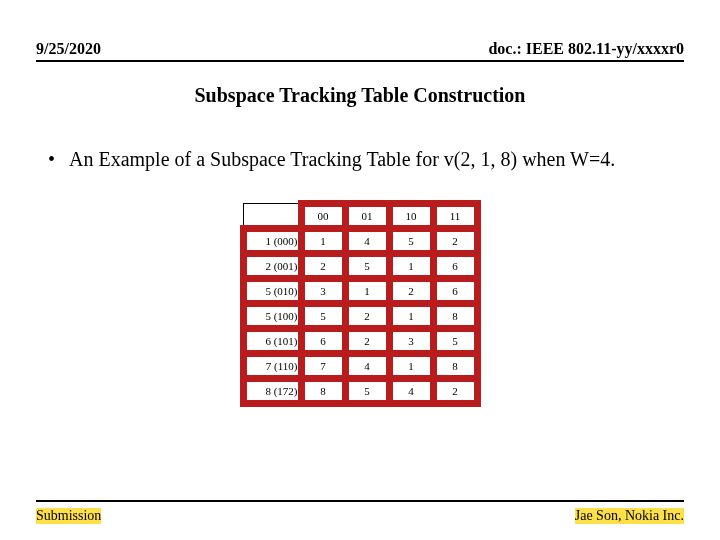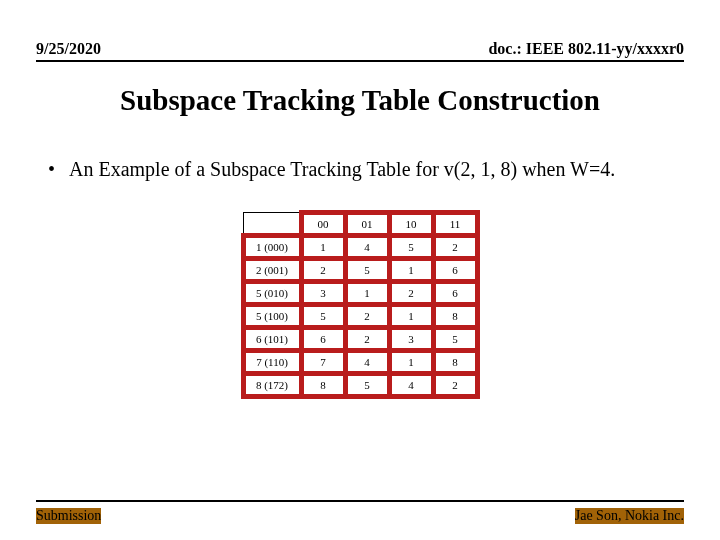--- a/index.html
+++ b/index.html
@@ -1,32 +1,32 @@
 <!DOCTYPE html>
 <html><head>
 <meta charset="utf-8">
 <style>
   * { box-sizing: border-box; margin: 0; padding: 0; }
   html, body { width: 720px; height: 540px; background: #fff; font-family: "Times New Roman", Times, serif; color: #000; }
   .page { position: relative; width: 720px; height: 540px; padding: 40px 36px 20px 36px; }
   .hdr { display: flex; justify-content: space-between; font-weight: bold; font-size: 16px; }
   .hdr-rule { border: none; border-top: 2px solid #000; margin-top: 2px; margin-bottom: 22px; }
-  .title { text-align: center; font-weight: bold; font-size: 29px; margin-bottom: 40px; }
+  .title { text-align: center; font-weight: bold; font-size: 20px; margin-bottom: 40px; }
   .bullet-row { display: flex; align-items: flex-start; font-size: 20px; margin-left: 12px; margin-bottom: 28px; line-height: 1.25; }
   .bullet-dot { margin-right: 14px; font-size: 20px; line-height: 1.25; }
   .tbl-wrap { display: flex; justify-content: center; }
   table.track { border-collapse: collapse; }
-  table.track th, table.track td { border: 5px solid #b91c1c; text-align: center; font-size: 11px; font-weight: normal; padding: 3px 0; }
+  table.track th, table.track td { border: 7px solid #b91c1c; text-align: center; font-size: 11px; font-weight: normal; padding: 3px 0; }
   table.track th.corner { border-top: 1px solid #000; border-left: 1px solid #000; }
-  table.track .rowlabel { width: 58px; }
+  table.track .rowlabel { width: 58px; text-align: right; }
   table.track .val { width: 44px; }
   .ftr-rule { position: absolute; left: 36px; right: 36px; bottom: 38px; border: none; border-top: 2px solid #000; }
   .ftr { position: absolute; left: 36px; right: 36px; bottom: 16px; display: flex; justify-content: space-between; align-items: flex-end; font-size: 14px; }
   .ftr .pgnum { position: absolute; left: 0; right: 0; }
-  .ftr .left, .ftr .right { position: relative; z-index: 1; background: #a16207; text-align: right; }
+  .ftr .left, .ftr .right { position: relative; z-index: 1; background: #fde047; text-align: right; }
 </style>
 </head>
 <body>
 
 <div class="page">
 
   <div class="hdr">
     <span>9/25/2020</span>
     <span>doc.: IEEE 802.11-yy/xxxxr0</span>
   </div>

